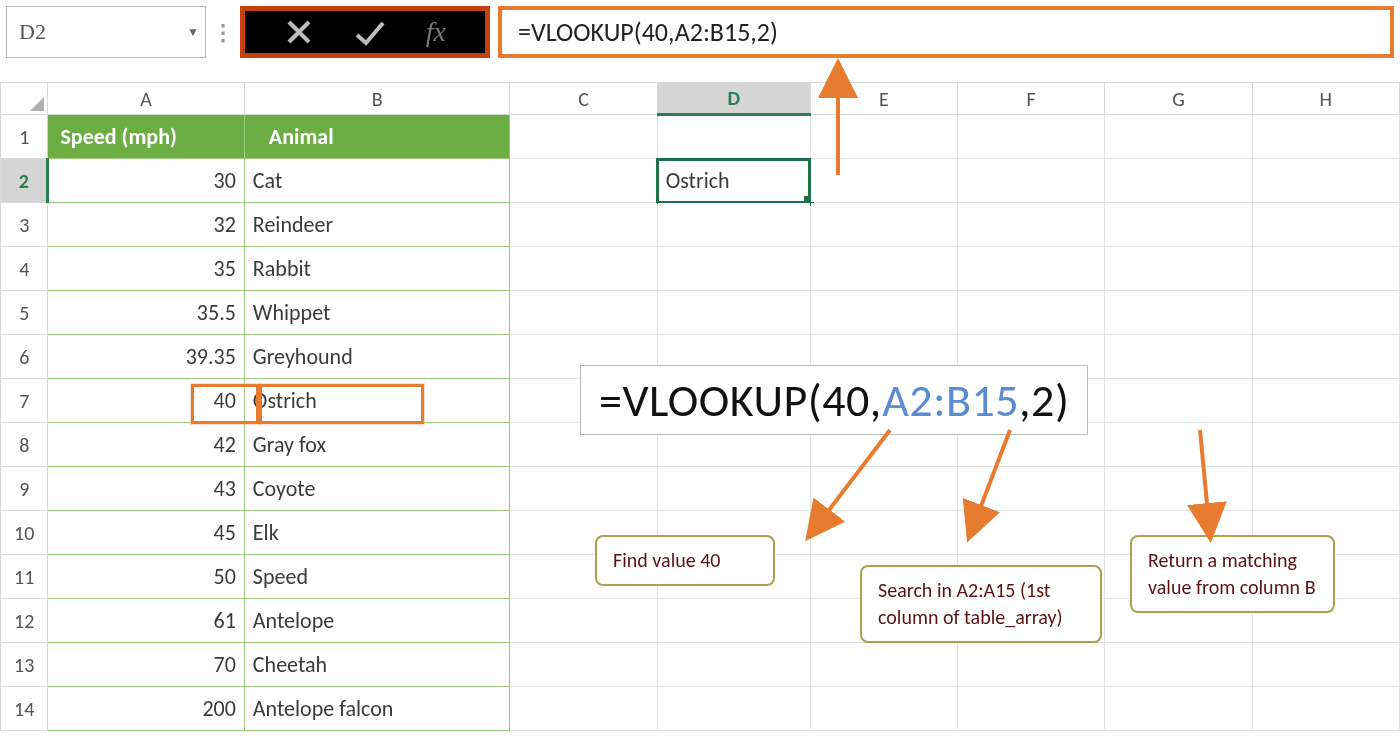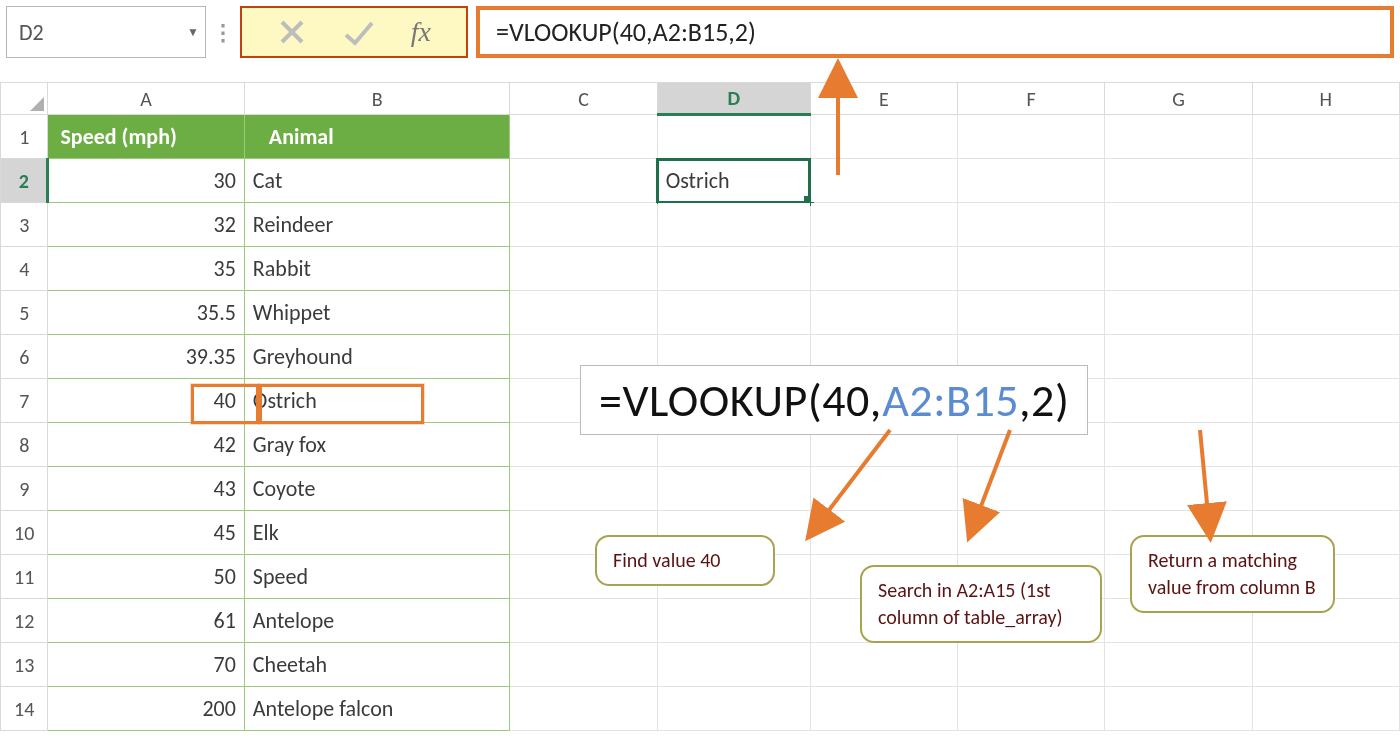--- a/index.html
+++ b/index.html
@@ -26,35 +26,36 @@
   .name-box {
     width: 200px;
     border: 1px solid #b7b7b7;
     display: flex;
     align-items: center;
     padding: 0 12px;
     font-size: 22px;
     color: #555;
     position: relative;
     background: #fff;
+    font-family: Liberation Serif, serif;
   }
   .name-box .dd {
     position: absolute; right: 6px; top: 50%; transform: translateY(-50%);
     font-size: 12px; color: #666;
   }
   .divider-dots {
     width: 18px;
     display:flex; align-items:center; justify-content:center;
     color:#999; font-weight:bold; font-size:22px;
   }
   .fb-controls {
-    width: 228px;
-    border: 2px solid #c2410c;
+    width: 250px;
+    border: 5px solid #c2410c;
     display:flex; align-items:center; justify-content:space-evenly;
-    background:#fef9c3;
+    background:#000000;
   }
   .fb-controls span svg { display:block; }
   .fb-formula {
     flex:1;
     border: 4px solid #e77c31;
     display:flex; align-items:center;
     padding:0 16px;
     font-size: 26px;
     background:#fff;
     color:#222;
@@ -143,21 +144,21 @@
     border:1px solid #bbb;
     padding: 6px 18px;
     background:#fff;
   }
   .big-formula .range { color:#5b8bd0; }
 
   
   .callout {
     position:absolute;
     border:2px solid #a9a34f;
-    border-radius: 14px;
+    border-radius: 8px;
     padding:10px 16px;
     font-size: 20px;
     color:#5b1212;
     background:#fff;
     line-height:1.35;
   }
   .callout.c1 { top:535px; left:595px; width:180px; }
   .callout.c2 { top:565px; left:860px; width:242px; }
   .callout.c3 { top:535px; left:1130px; width:205px; }
 

